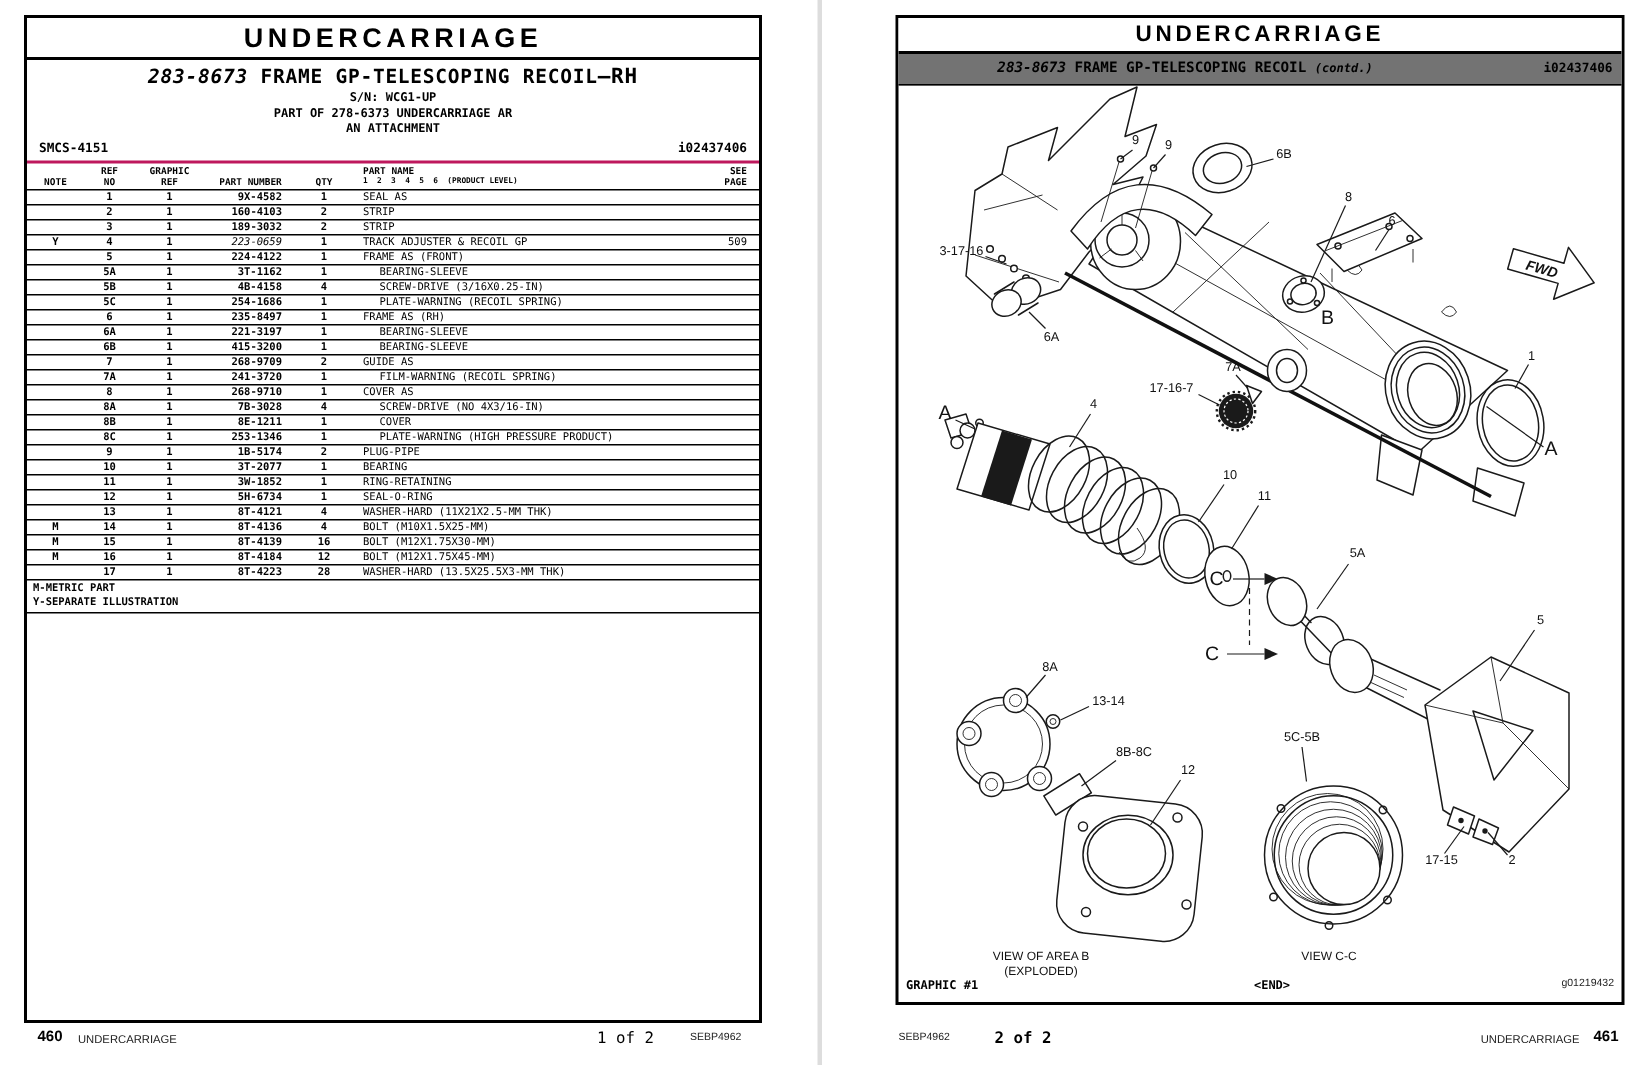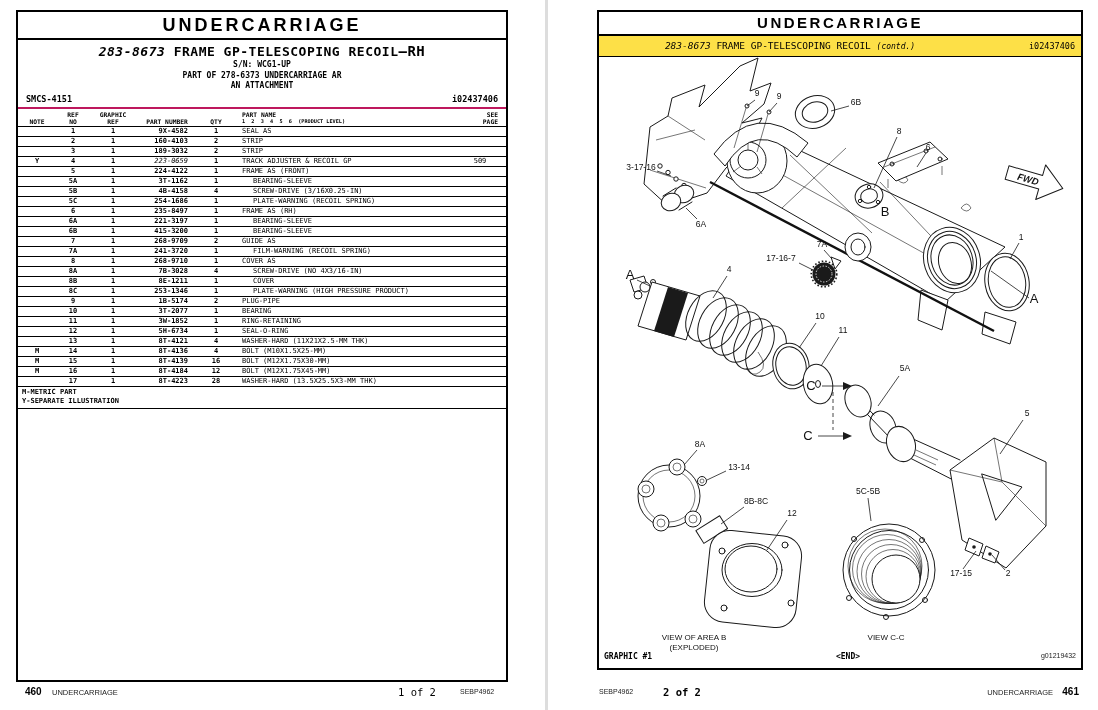--- a/index.html
+++ b/index.html
@@ -32,37 +32,37 @@
   .hname .lv{font-size:5.2px;font-weight:bold;white-space:pre;}
   .hsee{text-align:right;padding-right:8px;}
   .prow{display:grid;grid-template-columns:38px 34px 46px 62px 36px 1fr 44px;
     height:10px;line-height:9px;border-bottom:1px solid #000;font-size:7px;box-sizing:border-box;}
   .pcell{overflow:hidden;white-space:nowrap;}
   .c-note,.c-ref,.c-g,.c-qty{text-align:center;font-weight:bold;}
   .c-pn{text-align:right;padding-right:10px;font-weight:bold;}
   .c-pn.it{font-style:italic;font-weight:normal;}
   .c-name{padding-left:8px;}
   .c-name.lvl2{padding-left:19px;}
-  .c-pg{text-align:center;padding-right:8px;}
+  .c-pg{text-align:right;padding-right:8px;}
   .lp-notes{border-bottom:1.5px solid #000;font-size:7px;font-weight:bold;line-height:9px;
     padding:1px 0 2px 4px;}
 
   .lp-footer{position:absolute;left:16px;top:686px;width:492px;height:16px;
     font-family:"Liberation Sans",sans-serif;}
   .lp-footer .pgno{position:absolute;left:9px;font-size:10px;font-weight:bold;}
   .lp-footer .sect{position:absolute;left:36px;top:2px;font-size:7.5px;color:#222;}
   .lp-footer .sheet{position:absolute;left:382px;font-size:10.5px;font-weight:normal;
     font-family:"DejaVu Sans Mono",monospace;}
   .lp-footer .doc{position:absolute;left:444px;top:2px;font-size:7px;color:#222;}
 
   
   .rp-titlebar{position:relative;height:22px;line-height:22px;text-align:center;border-bottom:2px solid #000;
     font-family:"Liberation Sans",sans-serif;font-weight:bold;font-size:15px;letter-spacing:2.5px;background:#fff;z-index:3;}
   .rp-subbar{position:relative;height:20px;line-height:20px;border-bottom:1.5px solid #000;
-    font-size:9.5px;font-weight:normal;background:#fde047;z-index:3;}
+    font-size:9.5px;font-weight:bold;background:#737373;z-index:3;}
   .rp-subbar .ctr{position:absolute;left:0;right:100px;text-align:center;}
   .rp-subbar .ctr .pn{font-style:italic;}
   .rp-subbar .ctr .contd{font-style:italic;font-size:8px;}
   .rp-subbar .right{position:absolute;right:6px;top:0;font-size:8.5px;}
   .diagram-svg{position:absolute;left:0;top:0;width:482px;height:656px;z-index:1;}
   .rp-bottomrow{position:absolute;left:0;right:0;bottom:3px;height:13px;z-index:2;}
   .rp-bottomrow .gl{position:absolute;left:5px;font-size:8px;font-weight:bold;}
   .rp-bottomrow .end{position:absolute;left:16px;right:0;text-align:center;font-size:8px;font-weight:bold;}
   .rp-bottomrow .gid{position:absolute;right:5px;font-size:7px;font-family:"Liberation Sans",sans-serif;color:#222;}
 

